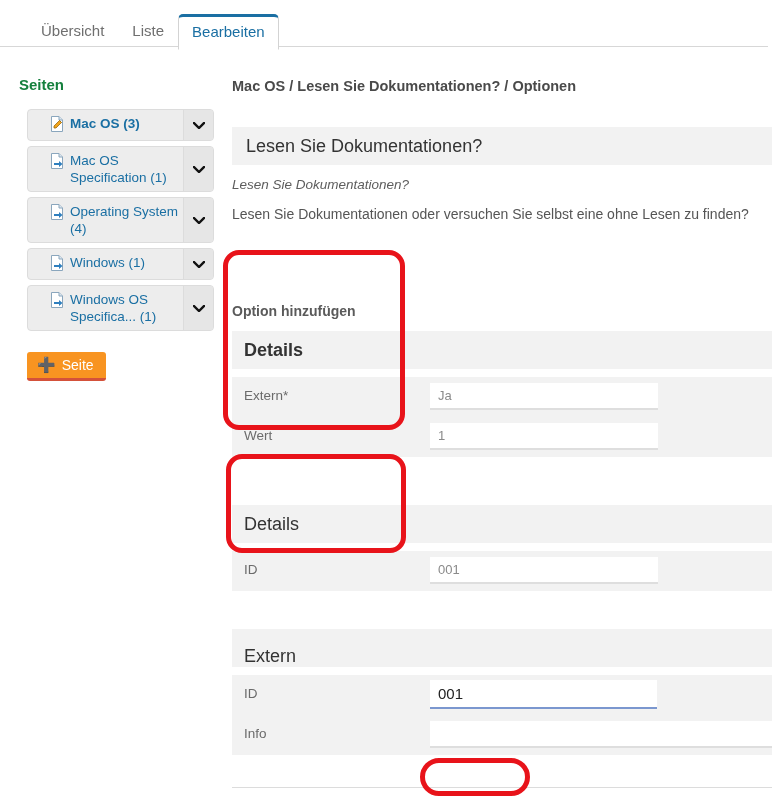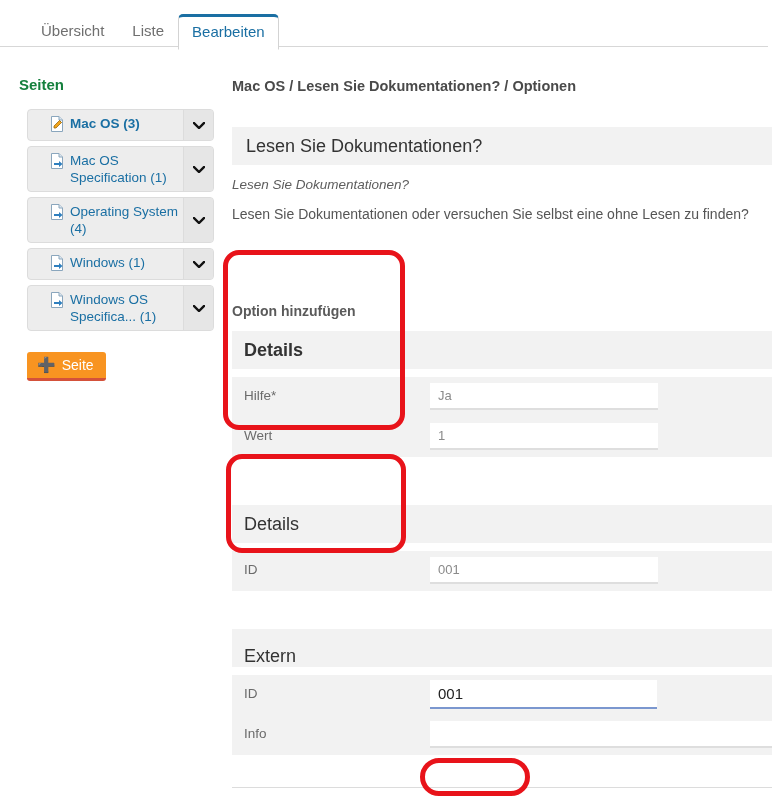--- a/index.html
+++ b/index.html
@@ -310,21 +310,21 @@
 
     <div class="q-sub">Lesen Sie Dokumentationen?</div>
     <div class="q-desc">Lesen Sie Dokumentationen oder versuchen Sie selbst eine ohne Lesen zu finden?</div>
 
     <div class="form-title">Option hinzufügen</div>
 
     <div class="sec-head" style="top:284px;font-weight:bold;">
       <span class="sec-head-label">Details</span>
     </div>
     <div class="field-row" style="top:330px; height:40px;">
-      <span class="field-label" style="top:11px;">Hilfe*</span>
+      <span class="field-label" style="top:11px;">Extern*</span>
       <input class="field-input" style="left: 198px; top: 6px; width: 228px;" value="Ja">
     </div>
     <div class="field-row" style="top:370px; height:40px;">
       <span class="field-label" style="top:11px;">Wert</span>
       <input class="field-input" style="left: 198px; top: 6px; width: 228px;" value="1">
     </div>
 
     <div class="sec-head" style="top:458px;">
       <span class="sec-head-label">Details</span>
     </div>

